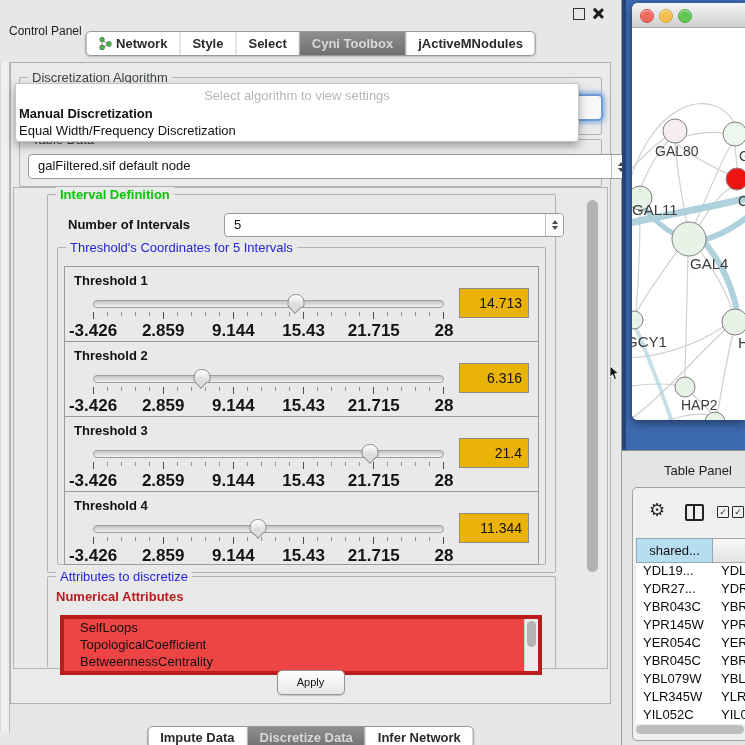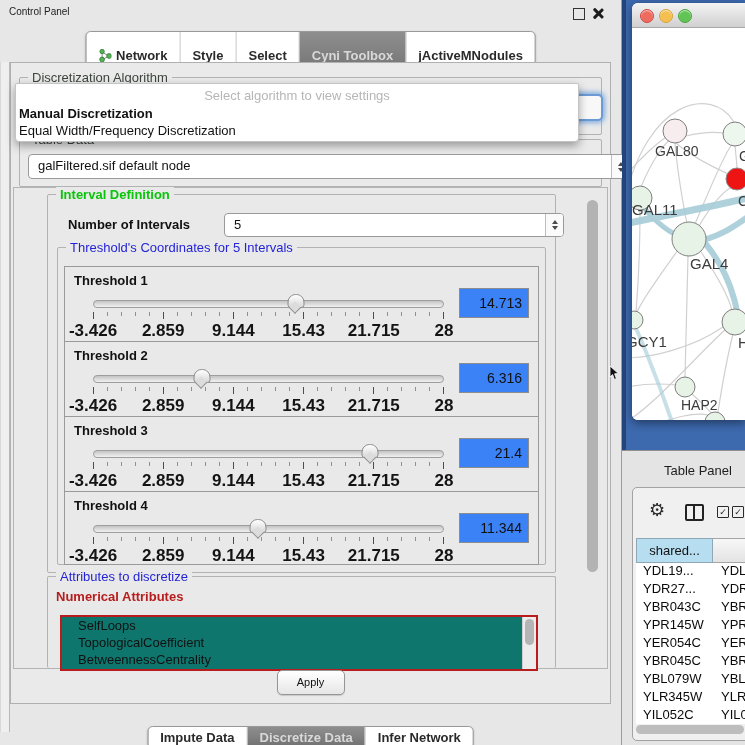--- a/index.html
+++ b/index.html
@@ -1,29 +1,29 @@
 <!DOCTYPE html>
 <html><head>
 <meta charset="utf-8">
 <style>
   html,body{margin:0;padding:0;background:#555;}
   #screen{position:relative;width:745px;height:745px;overflow:hidden;
     font-family:"Liberation Sans","DejaVu Sans",sans-serif;background:#e7e7e7;}
   
   .cwin{position:absolute;left:0;top:0;width:621px;height:745px;background:#e7e7e7;border-right:1px solid #9c9c9c;}
   .titlebar{position:absolute;left:0;top:0;width:100%;height:26px;background:#e7e7e7;}
-  .titlebar .ttl{position:absolute;left:9px;top:6px;font-size:10px;color:#1d1d1d;}
+  .titlebar .ttl{position:absolute;left:9px;top:24px;font-size:12px;color:#1d1d1d;}
   .float-btn{position:absolute;left:573px;top:8px;width:10px;height:10px;border:1.5px solid #333;background:transparent;}
   .close-btn{position:absolute;left:592px;top:7px;width:13px;height:13px;}
   .close-btn::before,.close-btn::after{content:"";position:absolute;left:5px;top:0;width:2.5px;height:13px;background:#1c1c1c;border-radius:1px;}
   .close-btn::before{transform:rotate(45deg);} .close-btn::after{transform:rotate(-45deg);}
   
   .seg{position:absolute;display:flex;background:#fff;border:1px solid #989898;border-radius:5px;overflow:hidden;
        font-size:13px;font-weight:bold;color:#2a2a2a;box-shadow:0 1px 2px rgba(0,0,0,.2);}
-  .seg .s{padding:16px 12px;border-right:1px solid #c9c9c9;display:flex;align-items:center;gap:5px;white-space:nowrap;}
+  .seg .s{padding:4px 12px;border-right:1px solid #c9c9c9;display:flex;align-items:center;gap:5px;white-space:nowrap;}
   .seg .s:last-child{border-right:none;}
   .seg .s.sel{background:linear-gradient(#8e8e8e,#707070);color:#d9d9d9;}
   .topseg{left:50%;top:31px;transform:translateX(-50%);}
   .botseg{left:50%;top:726px;transform:translateX(-50%);}
   .botseg .s{padding:3px 12px;}
   .leftstrip{position:absolute;left:0;top:62px;width:8px;height:670px;background:#efefef;border-right:1px solid #b8b8b8;border-left:1px solid #d8d8d8;}
   
   .mainp{position:absolute;left:10px;top:62px;width:599px;height:640px;background:#eaeaea;border:1px solid #b0b0b0;}
   .group{position:absolute;border:1px solid #b2b2b2;border-radius:2px;}
   .gtitle{position:absolute;top:-8px;left:8px;background:#eaeaea;padding:0 4px;font-size:13px;white-space:nowrap;}
@@ -50,23 +50,23 @@
   .thlabel{position:absolute;left:9px;top:6px;font-size:13px;font-weight:bold;color:#111;}
   .slider{position:absolute;left:28px;top:29px;width:351px;height:40px;}
   .track{position:absolute;top:4px;left:0;width:349px;height:6px;border:1px solid #9e9e9e;border-radius:5px;background:linear-gradient(#c4c4c4,#f1f1f1);}
   .thumb{position:absolute;top:-2px;width:15px;height:12px;border:1px solid #8e8e8e;border-radius:8px 8px 3px 3px;background:linear-gradient(#fefefe,#d8d8d8);transform:translateX(-50%);z-index:2;}
   .thumb::after{content:"";position:absolute;left:2.6px;top:7.5px;width:8px;height:8px;transform:rotate(45deg);background:#dcdcdc;border-right:1px solid #8e8e8e;border-bottom:1px solid #8e8e8e;}
   .ticks{position:absolute;top:15px;left:0;width:351px;height:8px;}
   .ticks .minor{position:absolute;top:1px;left:0;right:0;height:4px;background:repeating-linear-gradient(to right,#8f8f8f 0,#8f8f8f 1px,transparent 1px,transparent 14px);}
   .ticks .major{position:absolute;top:1px;left:0;right:0;height:7px;background:repeating-linear-gradient(to right,#4d4d4d 0,#4d4d4d 1px,transparent 1px,transparent 70px);}
   .tlabels{position:absolute;top:25px;left:0;width:351px;height:12px;font-size:17px;font-weight:bold;color:#141414;}
   .tlabels span{position:absolute;transform:translateX(-50%);white-space:nowrap;}
-  .thval{position:absolute;right:9px;top:21px;width:62px;height:28px;background:#3b82f6;border:1px solid #8c8c8c;font-size:14px;color:#111;text-align:right;line-height:28px;padding-right:6px;}
-  
-  .attlist{position:absolute;left:12px;top:38px;width:474px;height:52px;background:#0f766e;border:2px solid #b91c1c;overflow:hidden;font-size:13px;color:#111;}
+  .thval{position:absolute;right:9px;top:21px;width:62px;height:28px;background:#eab308;border:1px solid #8c8c8c;font-size:14px;color:#111;text-align:right;line-height:28px;padding-right:6px;}
+  
+  .attlist{position:absolute;left:12px;top:38px;width:474px;height:52px;background:#ef4444;border:4px solid #b91c1c;overflow:hidden;font-size:13px;color:#111;}
   .attlist .li{height:17px;line-height:17px;padding-left:16px;white-space:nowrap;}
   .attsb{position:absolute;right:0;top:0;bottom:0;width:13px;background:#ececec;border-left:1px solid #cfcfcf;}
   .attsb .t{position:absolute;left:1.5px;top:2px;width:9px;height:26px;border-radius:5px;background:#b4b4b4;}
   .applybtn{position:absolute;left:50%;top:607px;transform:translateX(-50%);width:66px;height:23px;background:linear-gradient(#ffffff,#e6e6e6);border:1px solid #969696;border-radius:5px;font-size:11px;color:#111;text-align:center;line-height:22px;box-shadow:0 1px 1px rgba(0,0,0,.15);}
   
   .desk{position:absolute;left:622px;top:0;width:123px;height:452px;background:#3d69ae;}
   .desk .edge{position:absolute;left:0;top:0;width:4px;height:100%;background:#24457c;}
   .netwin{position:absolute;left:632px;top:3px;width:113px;height:417px;border-radius:6px 0 0 6px;box-shadow:0 3px 10px rgba(0,0,0,.45);overflow:hidden;background:#fff;}
   .nettb{position:absolute;left:0;top:0;width:100%;height:24px;background:linear-gradient(#f4f4f4,#d0d0d0);border-bottom:1px solid #a8a8a8;}
   .tl{position:absolute;top:6px;width:12px;height:12px;border-radius:50%;box-shadow:inset 0 1px 1px rgba(255,255,255,.7);}

